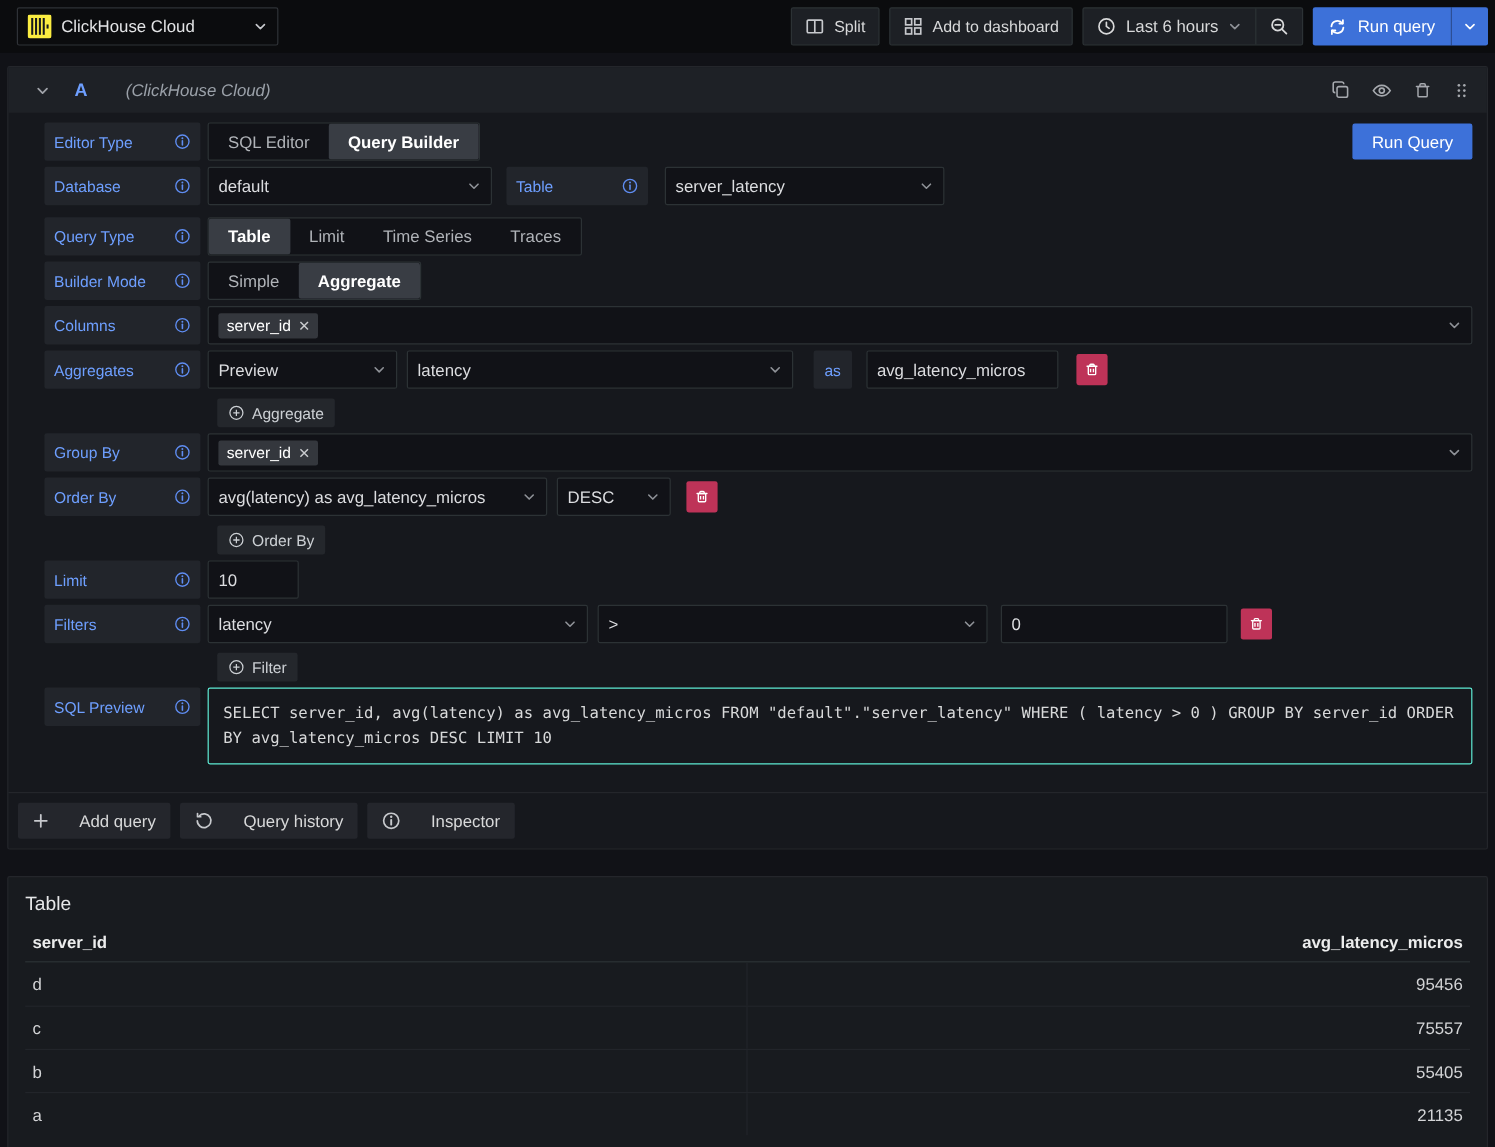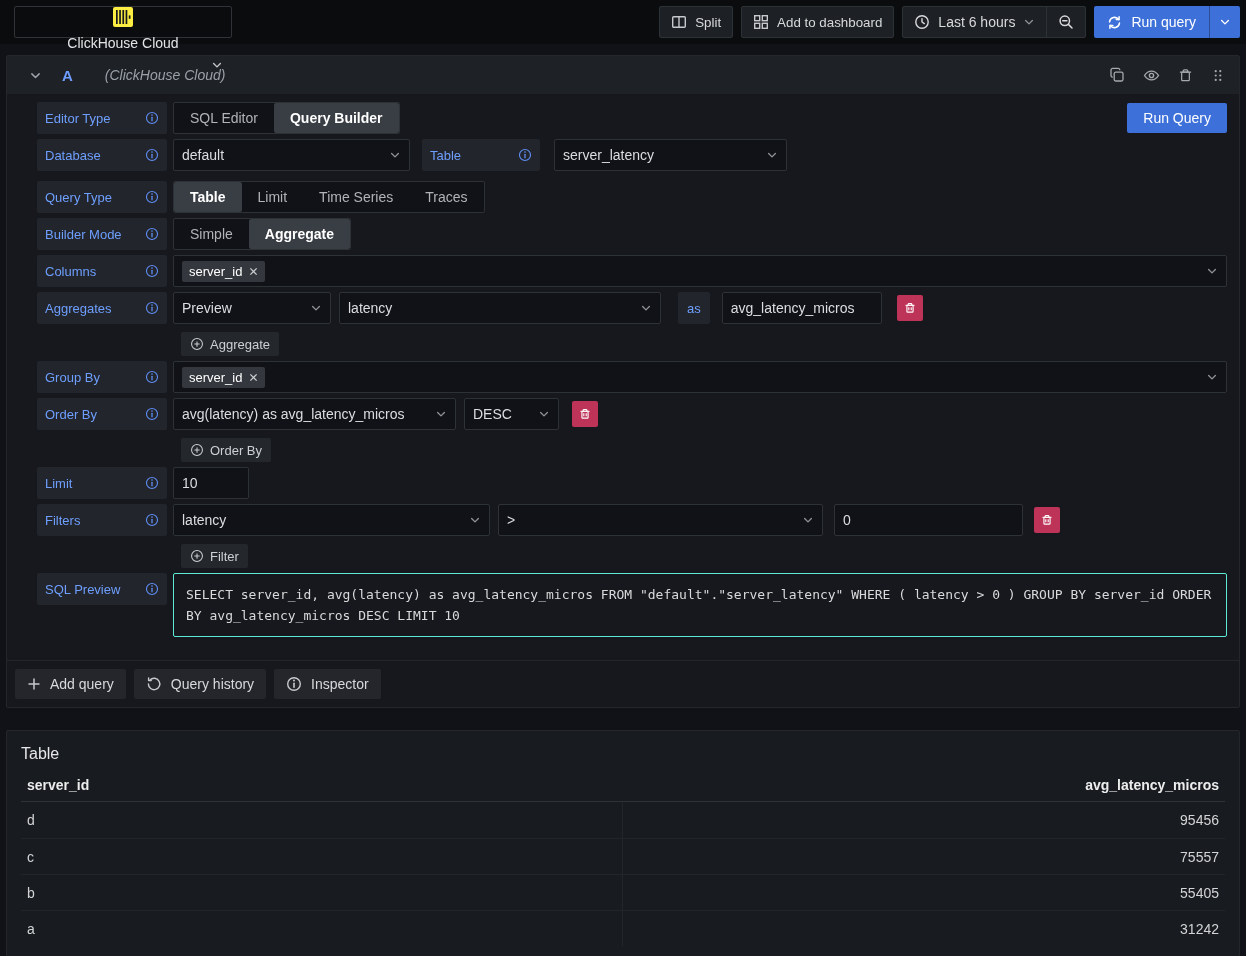--- a/index.html
+++ b/index.html
@@ -15,21 +15,21 @@
   
   .topbar {
     height:44px; background:#0b0c0e;
     display:flex; align-items:center; justify-content:space-between;
     padding:0 6px 0 14px;
   }
   .ds-picker {
     width:218px; height:32px;
     border:1px solid #2f3237; border-radius:2px;
     display:flex; align-items:center; gap:8px; padding:0 8px;
-    color:#e3e4e6; cursor:pointer;flex-direction:column;
+    color:#e3e4e6; cursor:pointer;
   }
   .ds-picker .chev { margin-left:auto; color:#8e9197; }
   .topbar-right { display:flex; align-items:center; gap:8px; }
   .tb-btn {
     height:32px; background:#1d2025; border:1px solid #2c3235; border-radius:2px;
     display:inline-flex; align-items:center; gap:8px; padding:0 11px;
     color:#d8d9da; font-weight:500; cursor:pointer;
   }
   .tb-btn .icon, .ds-picker .icon { color:#c7c9cd; }
   .btn-group { display:flex; border:1px solid #2c3235; border-radius:2px; background:#1d2025; height:32px; }
@@ -114,21 +114,21 @@
   .sql-box {
     flex:1; border:1px solid #5eead4; border-radius:2px; padding:10px 12px;
     font-family:"DejaVu Sans Mono","Liberation Mono",monospace; font-size:13px;
     line-height:21px; color:#d8d9da; word-break:break-all; min-height:62px;
   }
   .editor-footer {
     border-top:1px solid #24262b; margin-top:23px; padding:8px; display:flex; gap:8px;
   }
   .footer-btn {
     height:30px; background:#24262c; border:none; border-radius:2px;
-    display:inline-flex; align-items:center; gap:9px; padding:0 12px;
+    display:inline-flex; align-items:center; gap:25px; padding:0 12px;
     color:#d8d9da; font-size:14px; font-weight:500; cursor:pointer;
     font-family:"Liberation Sans", sans-serif;
   }
   .footer-btn .icon { color:#c7c9cd; }
 
   
   .w-db { width:237px; } .w-tbl { width:233px; }
   .w-fn { width:158px; margin-right:8px; } .w-aggcol { width:322px; margin-right:17px; }
   .w-alias { width:160px; margin:0 15px 0 12px; }
   .w-expr { width:283px; margin-right:8px; } .w-desc { width:95px; margin-right:13px; }
@@ -673,16 +673,16 @@
     <div class="trow">
       <div class="c1">c</div>
       <div class="c2">75557</div>
     </div>
     <div class="trow">
       <div class="c1">b</div>
       <div class="c2">55405</div>
     </div>
     <div class="trow">
       <div class="c1">a</div>
-      <div class="c2">31242</div>
+      <div class="c2">21135</div>
     </div>
   </div>
 </div>
 
 </body></html>

